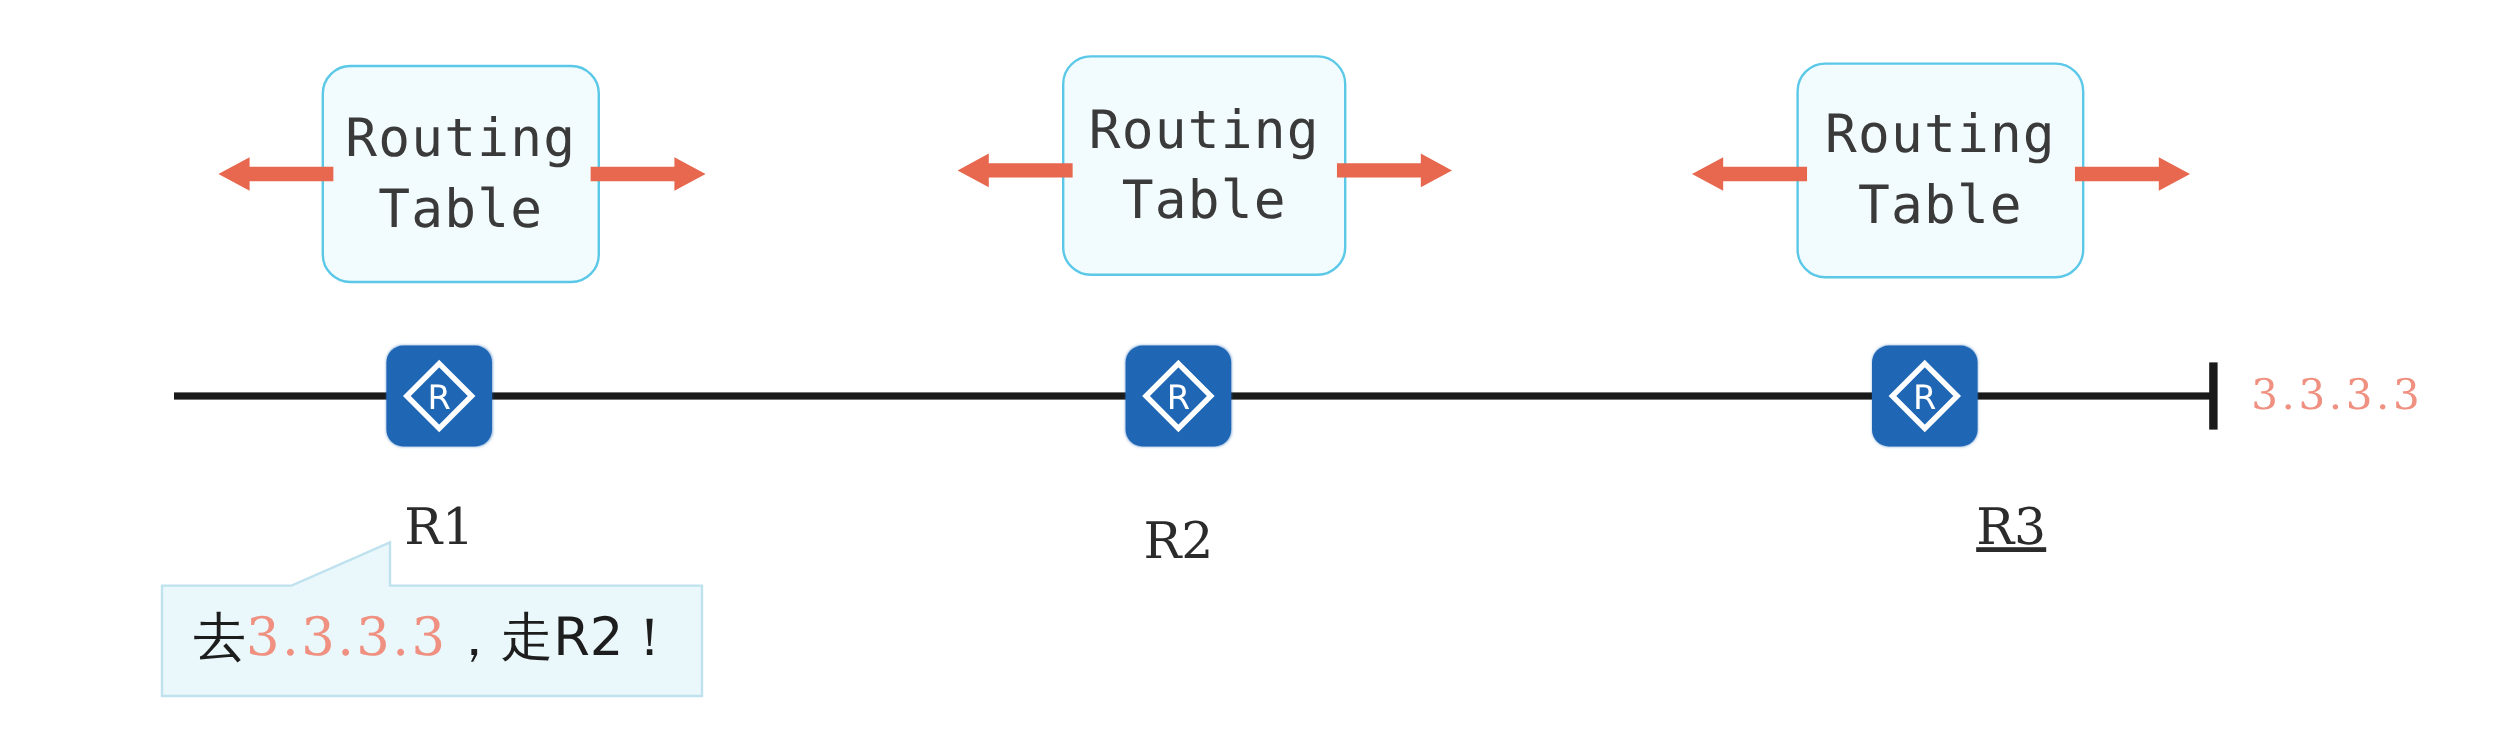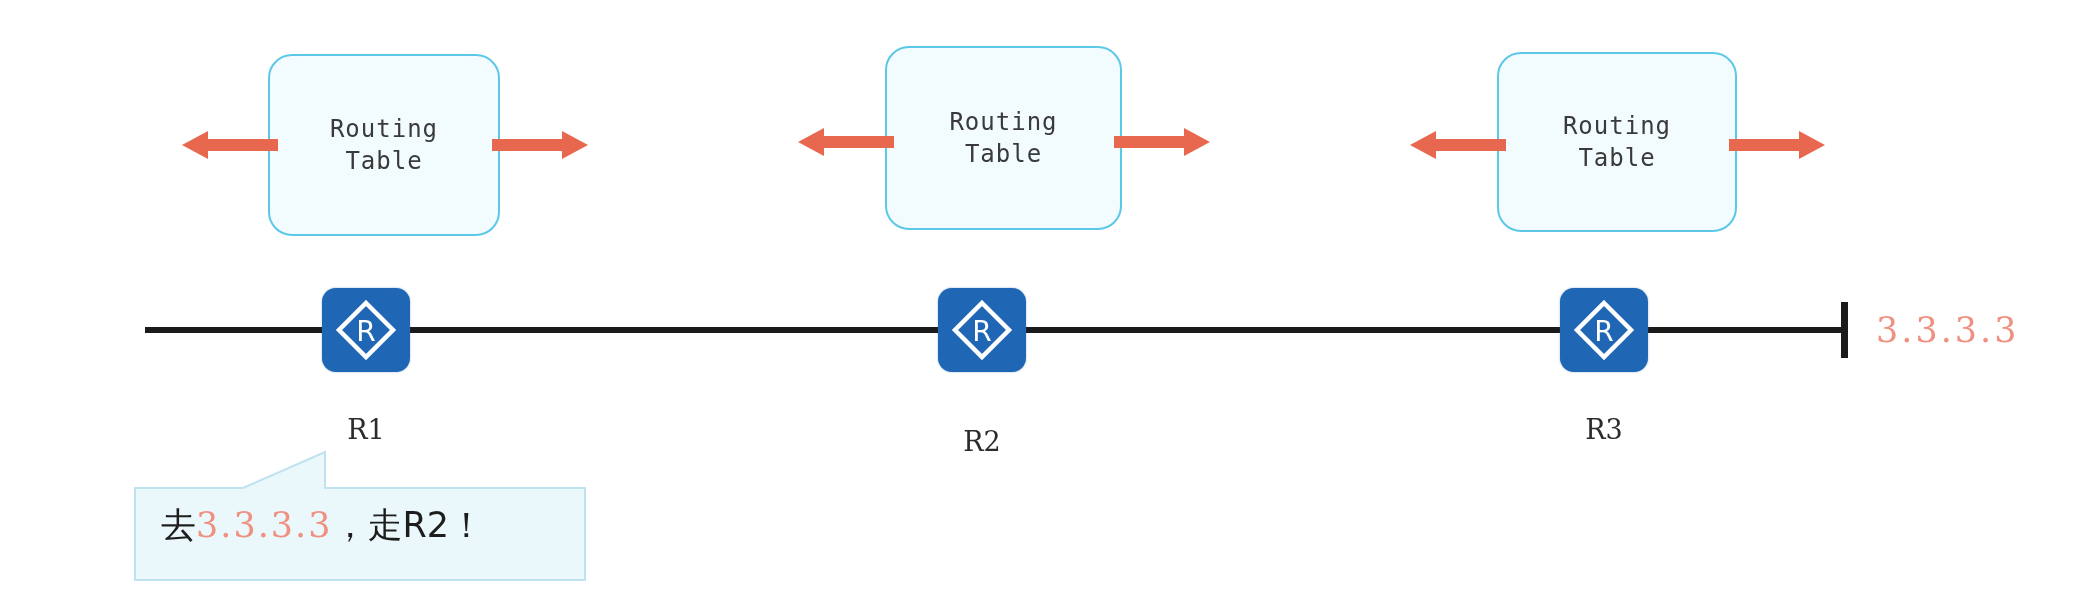--- a/index.html
+++ b/index.html
@@ -23,21 +23,21 @@
     box-sizing: border-box;
     background: #f2fbfd;
     border: 2px solid #5bc8e8;
     border-radius: 24px;
     display: flex;
     align-items: center;
     justify-content: center;
   }
   .rt-label {
     font-family: "DejaVu Sans Mono", "Liberation Mono", monospace;
-    font-size: 24px;
+    font-size: 44px;
     line-height: 1.35;
     color: #3a3a3a;
     text-align: center;
     letter-spacing: 1px;
     white-space: pre-line;
     user-select: none;
   }
 
   
   .arrow {
@@ -62,21 +62,21 @@
     align-items: center;
     justify-content: center;
     box-shadow: 0 0 2px rgba(31,103,181,0.5);
   }
   .router-icon svg { display: block; }
 
   
   .router-name {
     position: absolute;
     font-family: "DejaVu Serif", "Liberation Serif", serif;
-    font-size: 27px;
+    font-size: 42px;
     color: #2b2b2b;
     text-align: center;
     user-select: none;
     white-space: nowrap;
   }
 
   
   .dest-ip {
     position: absolute;
     font-family: "DejaVu Serif", "Liberation Serif", serif;
@@ -99,21 +99,21 @@
     position: absolute;
     left: 0;
     top: 0;
   }
   .callout-text {
     position: absolute;
     left: 36px;
     top: 62px;
     width: 440px;
     font-family: "DejaVu Sans", "Liberation Sans", sans-serif;
-    font-size: 35px;
+    font-size: 44px;
     color: #1d1d1d;
     white-space: nowrap;
     user-select: none;
   }
   .callout-text .ip { color: #ef9080; font-family: "DejaVu Serif", "Liberation Serif", serif; letter-spacing: 2px; }
   .callout-text .tail-txt { font-family: "DejaVu Sans", "Liberation Sans", sans-serif; }
 </style>
 </head>
 <body>
 
@@ -181,21 +181,21 @@
   </div>
   <div class="router-icon" style="left:1560px; top:288px; width:88px; height:84px;">
     <svg width="62" height="62" viewBox="0 0 62 62">
       <path d="M31 4 L58 31 L31 58 L4 31 Z" fill="none" stroke="#ffffff" stroke-width="4.5"></path>
       <text x="31" y="42" text-anchor="middle" font-family="DejaVu Sans, sans-serif" font-size="28" fill="#ffffff">R</text>
     </svg>
   </div>
 
   <div class="router-name" style="left:306px; top:414px; width:120px;">R1</div>
   <div class="router-name" style="left:922px; top:426px; width:120px;">R2</div>
-  <div class="router-name" style="left:1544px; top:414px; width:120px;">R3</div>
+  <div class="router-name" style="left:1616px; top:414px; width:120px;text-decoration:underline;">R3</div>
 
   <div class="dest-ip" style="left:1876px; top:310px;">3.3.3.3</div>
 
   <div class="callout">
     <svg width="470" height="150" viewBox="0 0 470 150">
       <path d="M10 48 L118 48 L200 12 L200 48 L460 48 L460 140 L10 140 Z" fill="#eaf7fb" stroke="#bfe2ee" stroke-width="2"></path>
     </svg>
     <div class="callout-text">
       <span class="tail-txt">去</span><span class="ip">3.3.3.3</span><span class="tail-txt">，走R2！</span>
     </div>

